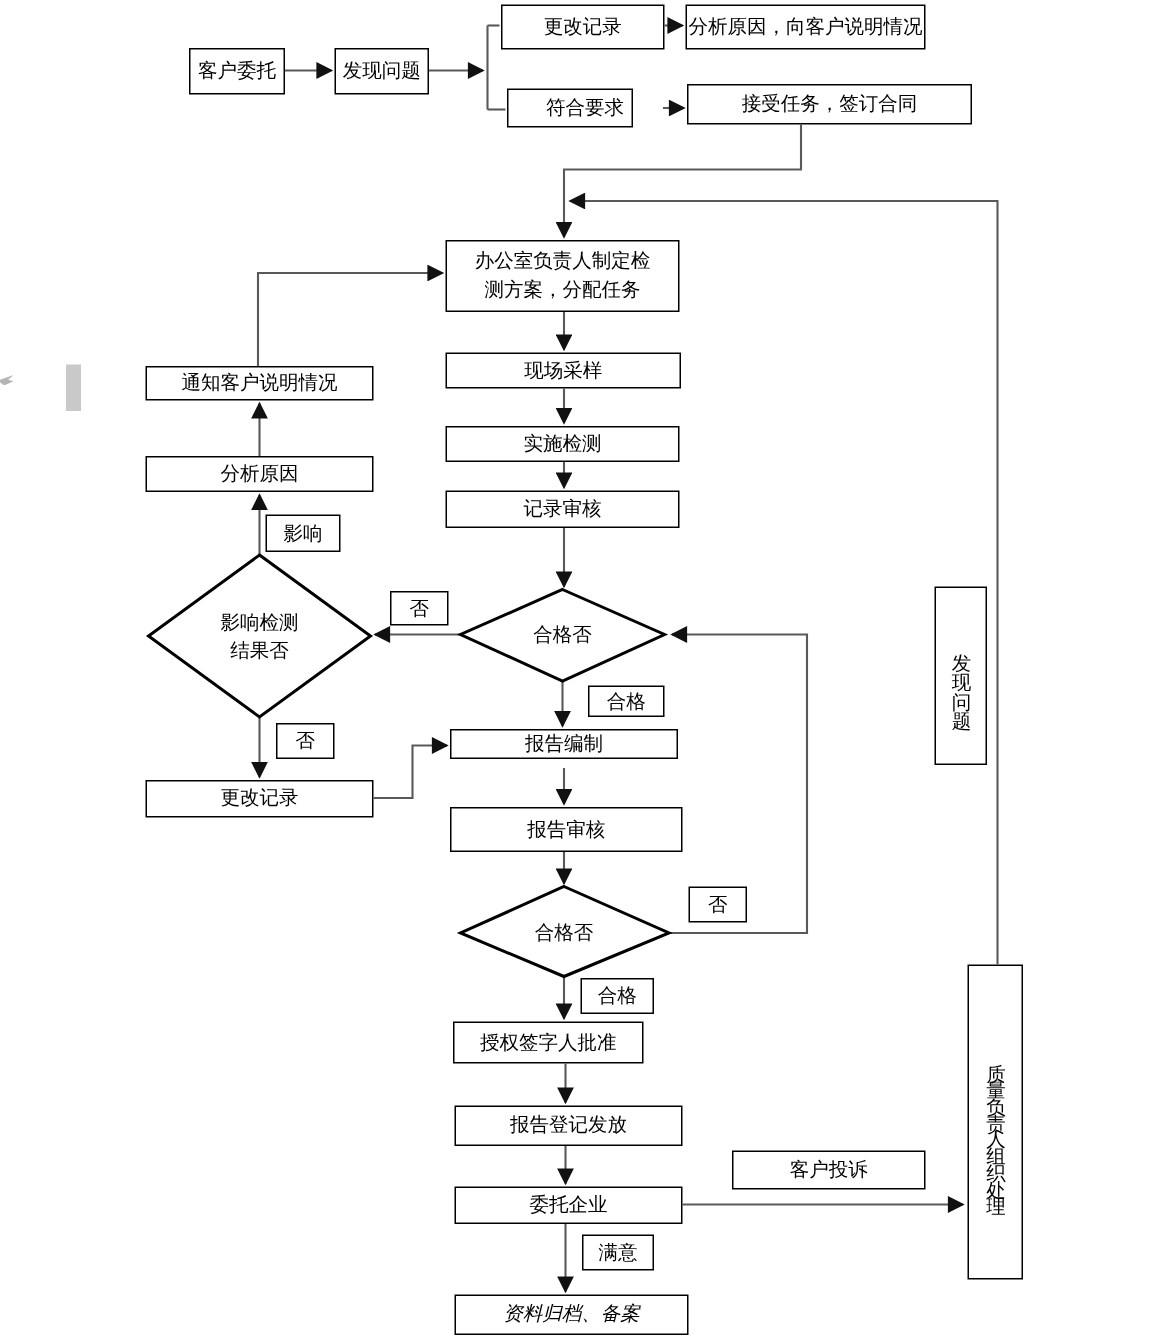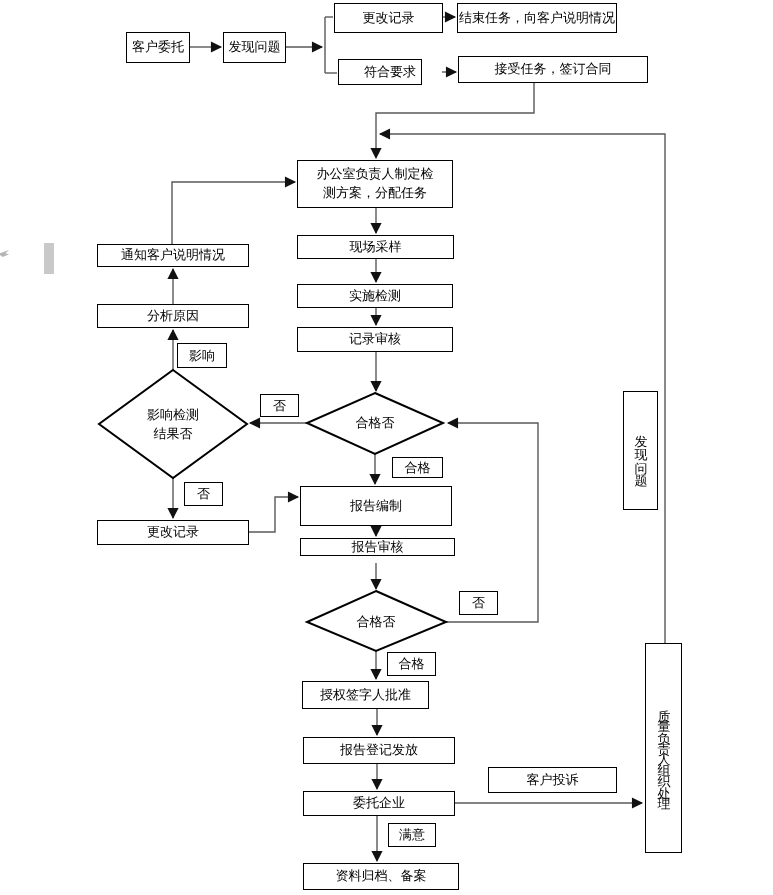--- a/index.html
+++ b/index.html
@@ -129,21 +129,21 @@
       <polygon points="376,591 446,622 376,651 307,622"></polygon>
     </g>
   </svg>
 
   <div class="artifact-bar"></div>
   <div class="artifact-corner"></div>
 
   <div class="box" style="left:126px; top:32px; width:64px; height:31px;">客户委托</div>
   <div class="box" style="left:223px; top:32px; width:63px; height:31px;">发现问题</div>
   <div class="box" style="left:334px; top:3px; width:109px; height:30px;">更改记录</div>
-  <div class="box" style="left:457px; top:3px; width:160px; height:30px;">结束任务，向客户说明情况</div>
+  <div class="box" style="left:457px; top:3px; width:160px; height:30px;">分析原因，向客户说明情况</div>
   <div class="box" style="left:338px; top:59px; width:84px; height:26px;padding-left:20px;">符合要求</div>
   <div class="box" style="left:458px; top:56px; width:190px; height:27px;">接受任务，签订合同</div>
 
   <div class="box multi" style="left:297px; top:160px; width:156px; height:48px; flex-direction:column;">
     <span>办公室负责人制定检</span>
     <span>测方案，分配任务</span>
   </div>
   <div class="box" style="left:297px; top:235px; width:157px; height:24px;">现场采样</div>
   <div class="box" style="left:297px; top:284px; width:156px; height:24px;">实施检测</div>
   <div class="box" style="left:297px; top:327px; width:156px; height:25px;">记录审核</div>
@@ -161,26 +161,26 @@
 
   <div class="lbl" style="left:177px; top:343px; width:50px; height:25px;">影响</div>
   <div class="lbl" style="left:260px; top:394px; width:39px; height:23px;">否</div>
   <div class="lbl" style="left:184px; top:482px; width:39px; height:24px;">否</div>
   <div class="lbl" style="left:392px; top:457px; width:51px; height:21px;">合格</div>
   <div class="lbl" style="left:459px; top:591px; width:39px; height:24px;">否</div>
   <div class="lbl" style="left:387px; top:652px; width:49px; height:24px;">合格</div>
   <div class="lbl" style="left:488px; top:767px; width:129px; height:26px;">客户投诉</div>
   <div class="lbl" style="left:388px; top:823px; width:48px; height:24px;">满意</div>
 
-  <div class="box" style="left:300px; top:486px; width:152px; height:40px;">报告编制</div>
-  <div class="box" style="left:300px; top:538px; width:155px; height:18px;">报告审核</div>
+  <div class="box" style="left:300px; top:486px; width:152px; height:20px;">报告编制</div>
+  <div class="box" style="left:300px; top:538px; width:155px; height:30px;">报告审核</div>
   <div class="box" style="left:302px; top:681px; width:127px; height:28px;">授权签字人批准</div>
   <div class="box" style="left:303px; top:737px; width:152px; height:27px;">报告登记发放</div>
   <div class="box" style="left:303px; top:791px; width:152px; height:25px;">委托企业</div>
-  <div class="box" style="left:303px; top:863px; width:156px; height:27px;">资料归档、备案</div>
+  <div class="box" style="left:303px; top:863px; width:156px; height:27px;font-style:italic;">资料归档、备案</div>
 
   <div class="vbox" style="left:623px; top:391px; width:35px; height:119px;">
     <span class="vtext spaced-4">发现问题</span>
   </div>
   <div class="vbox" style="left:645px; top:643px; width:37px; height:210px;">
     <span class="vtext spaced-8">质量负责人组织处理</span>
   </div>
 
 </div>
 

